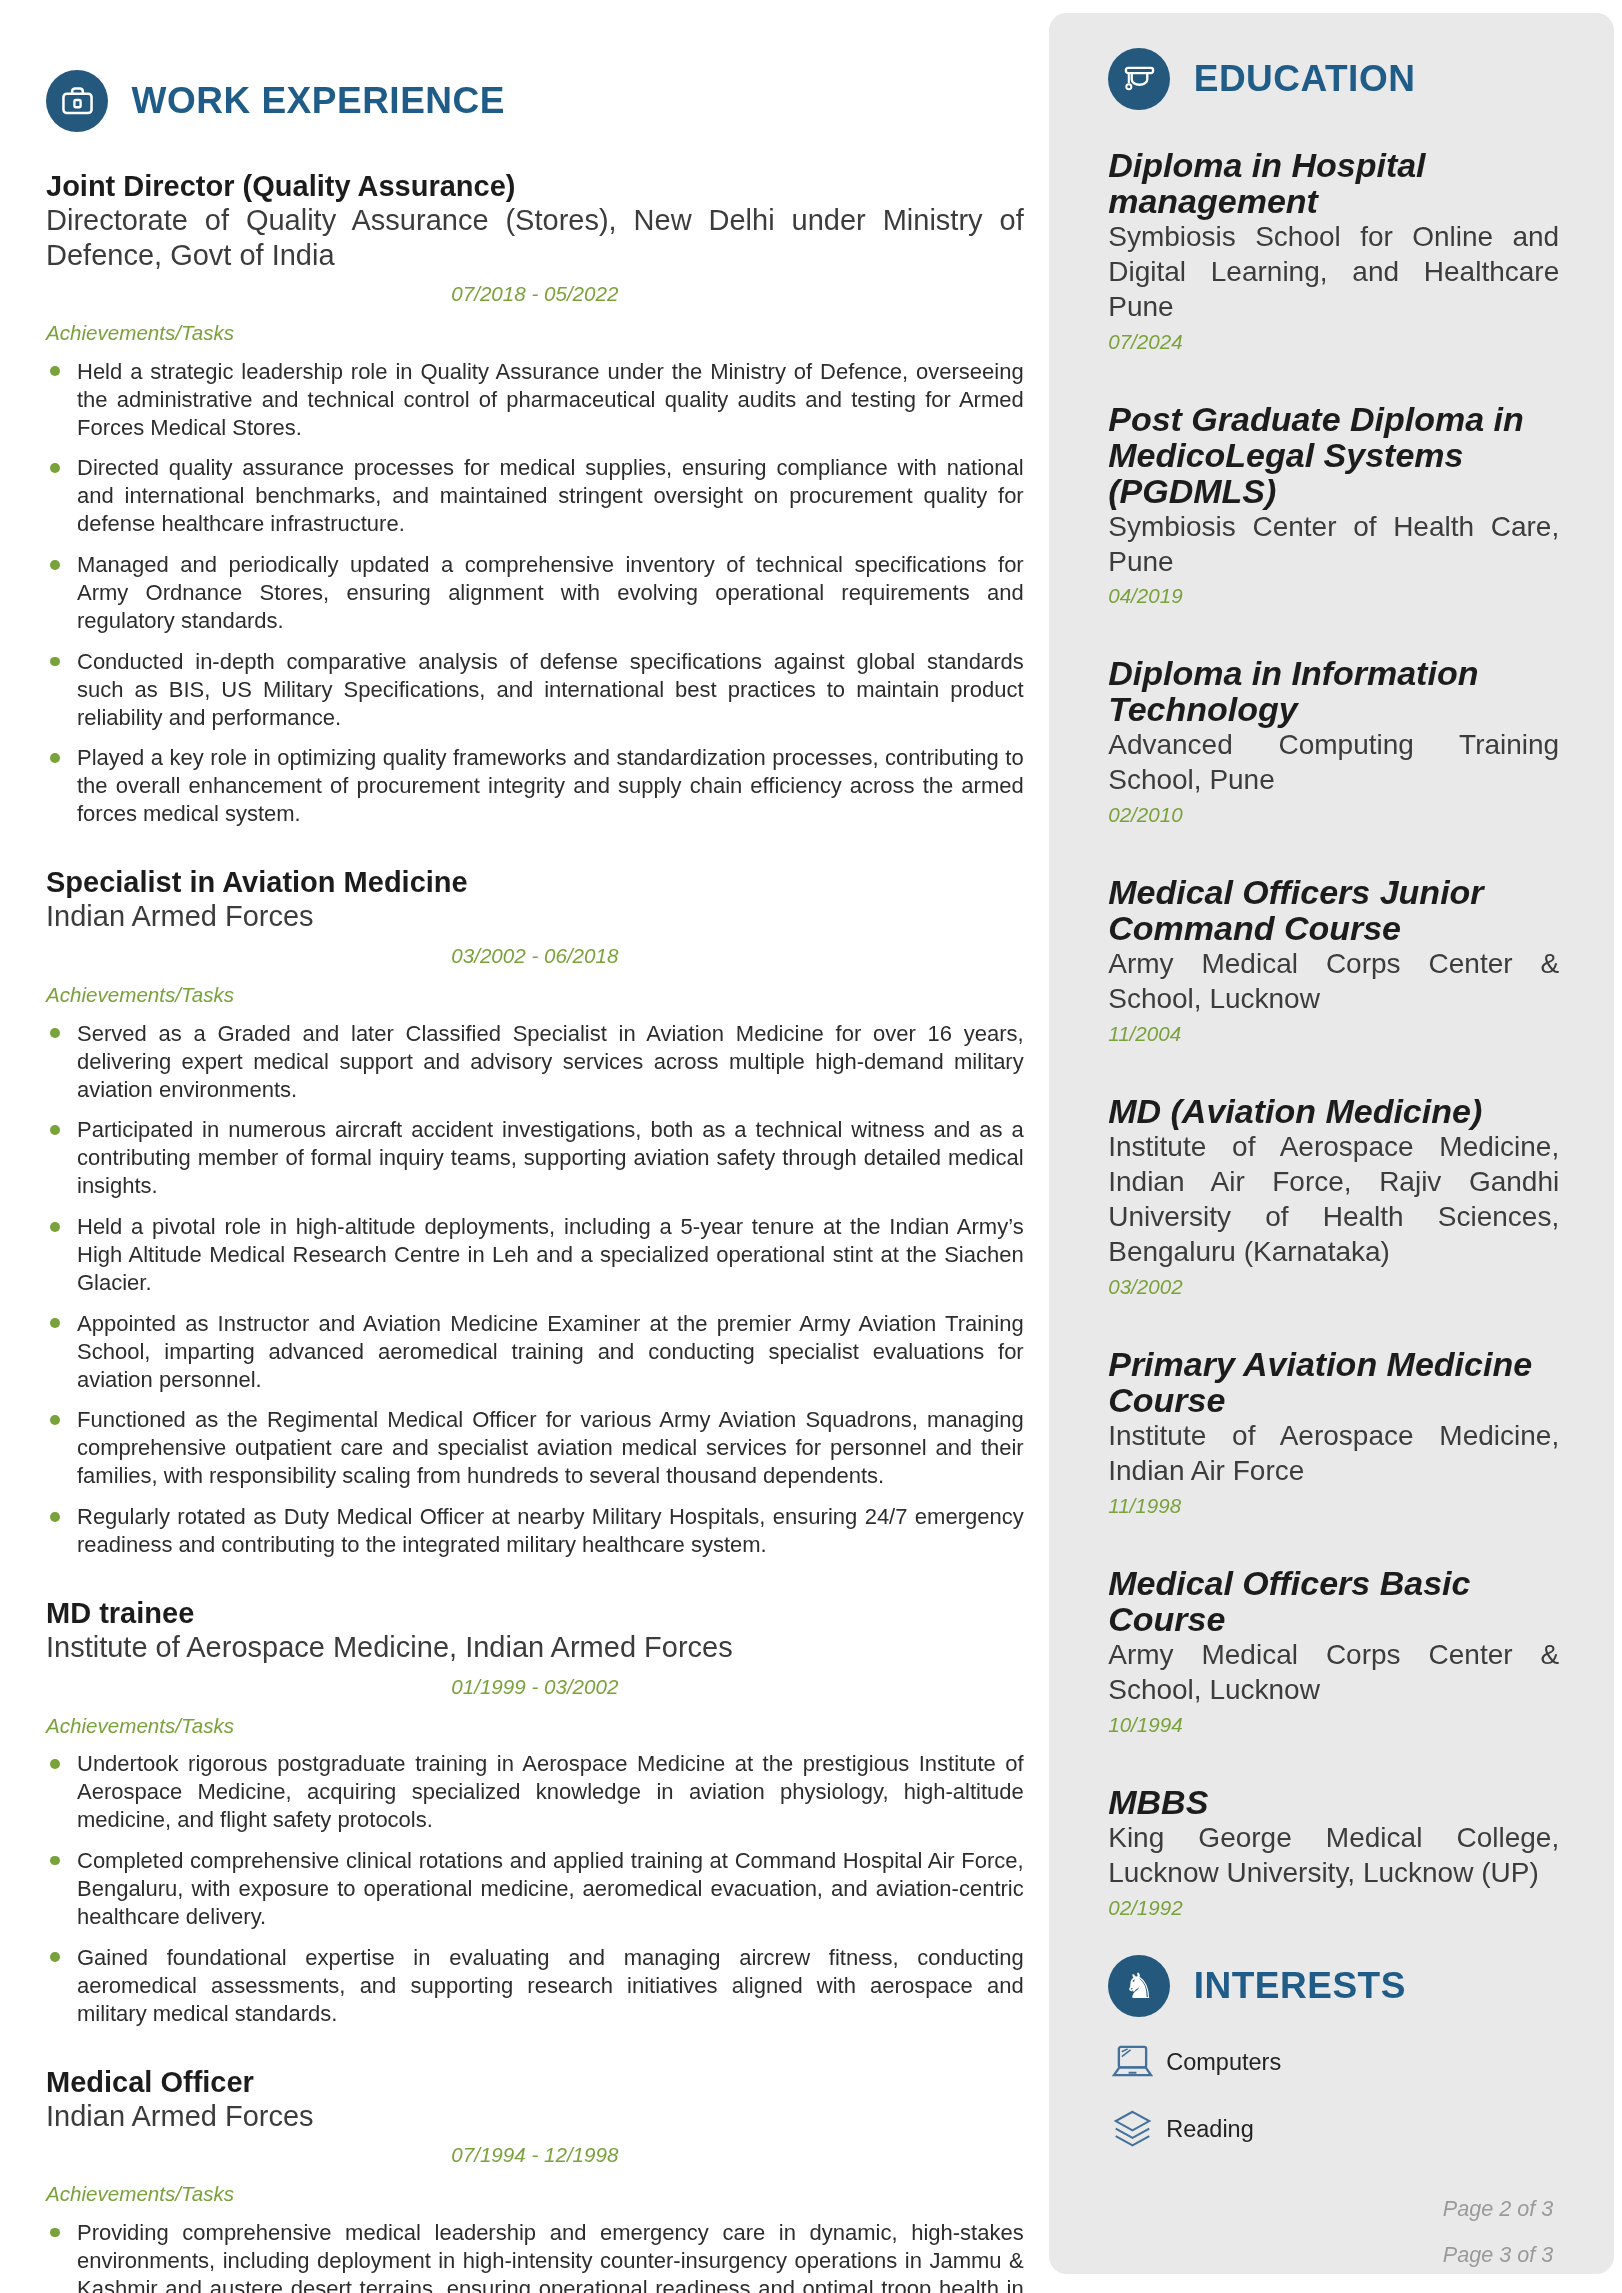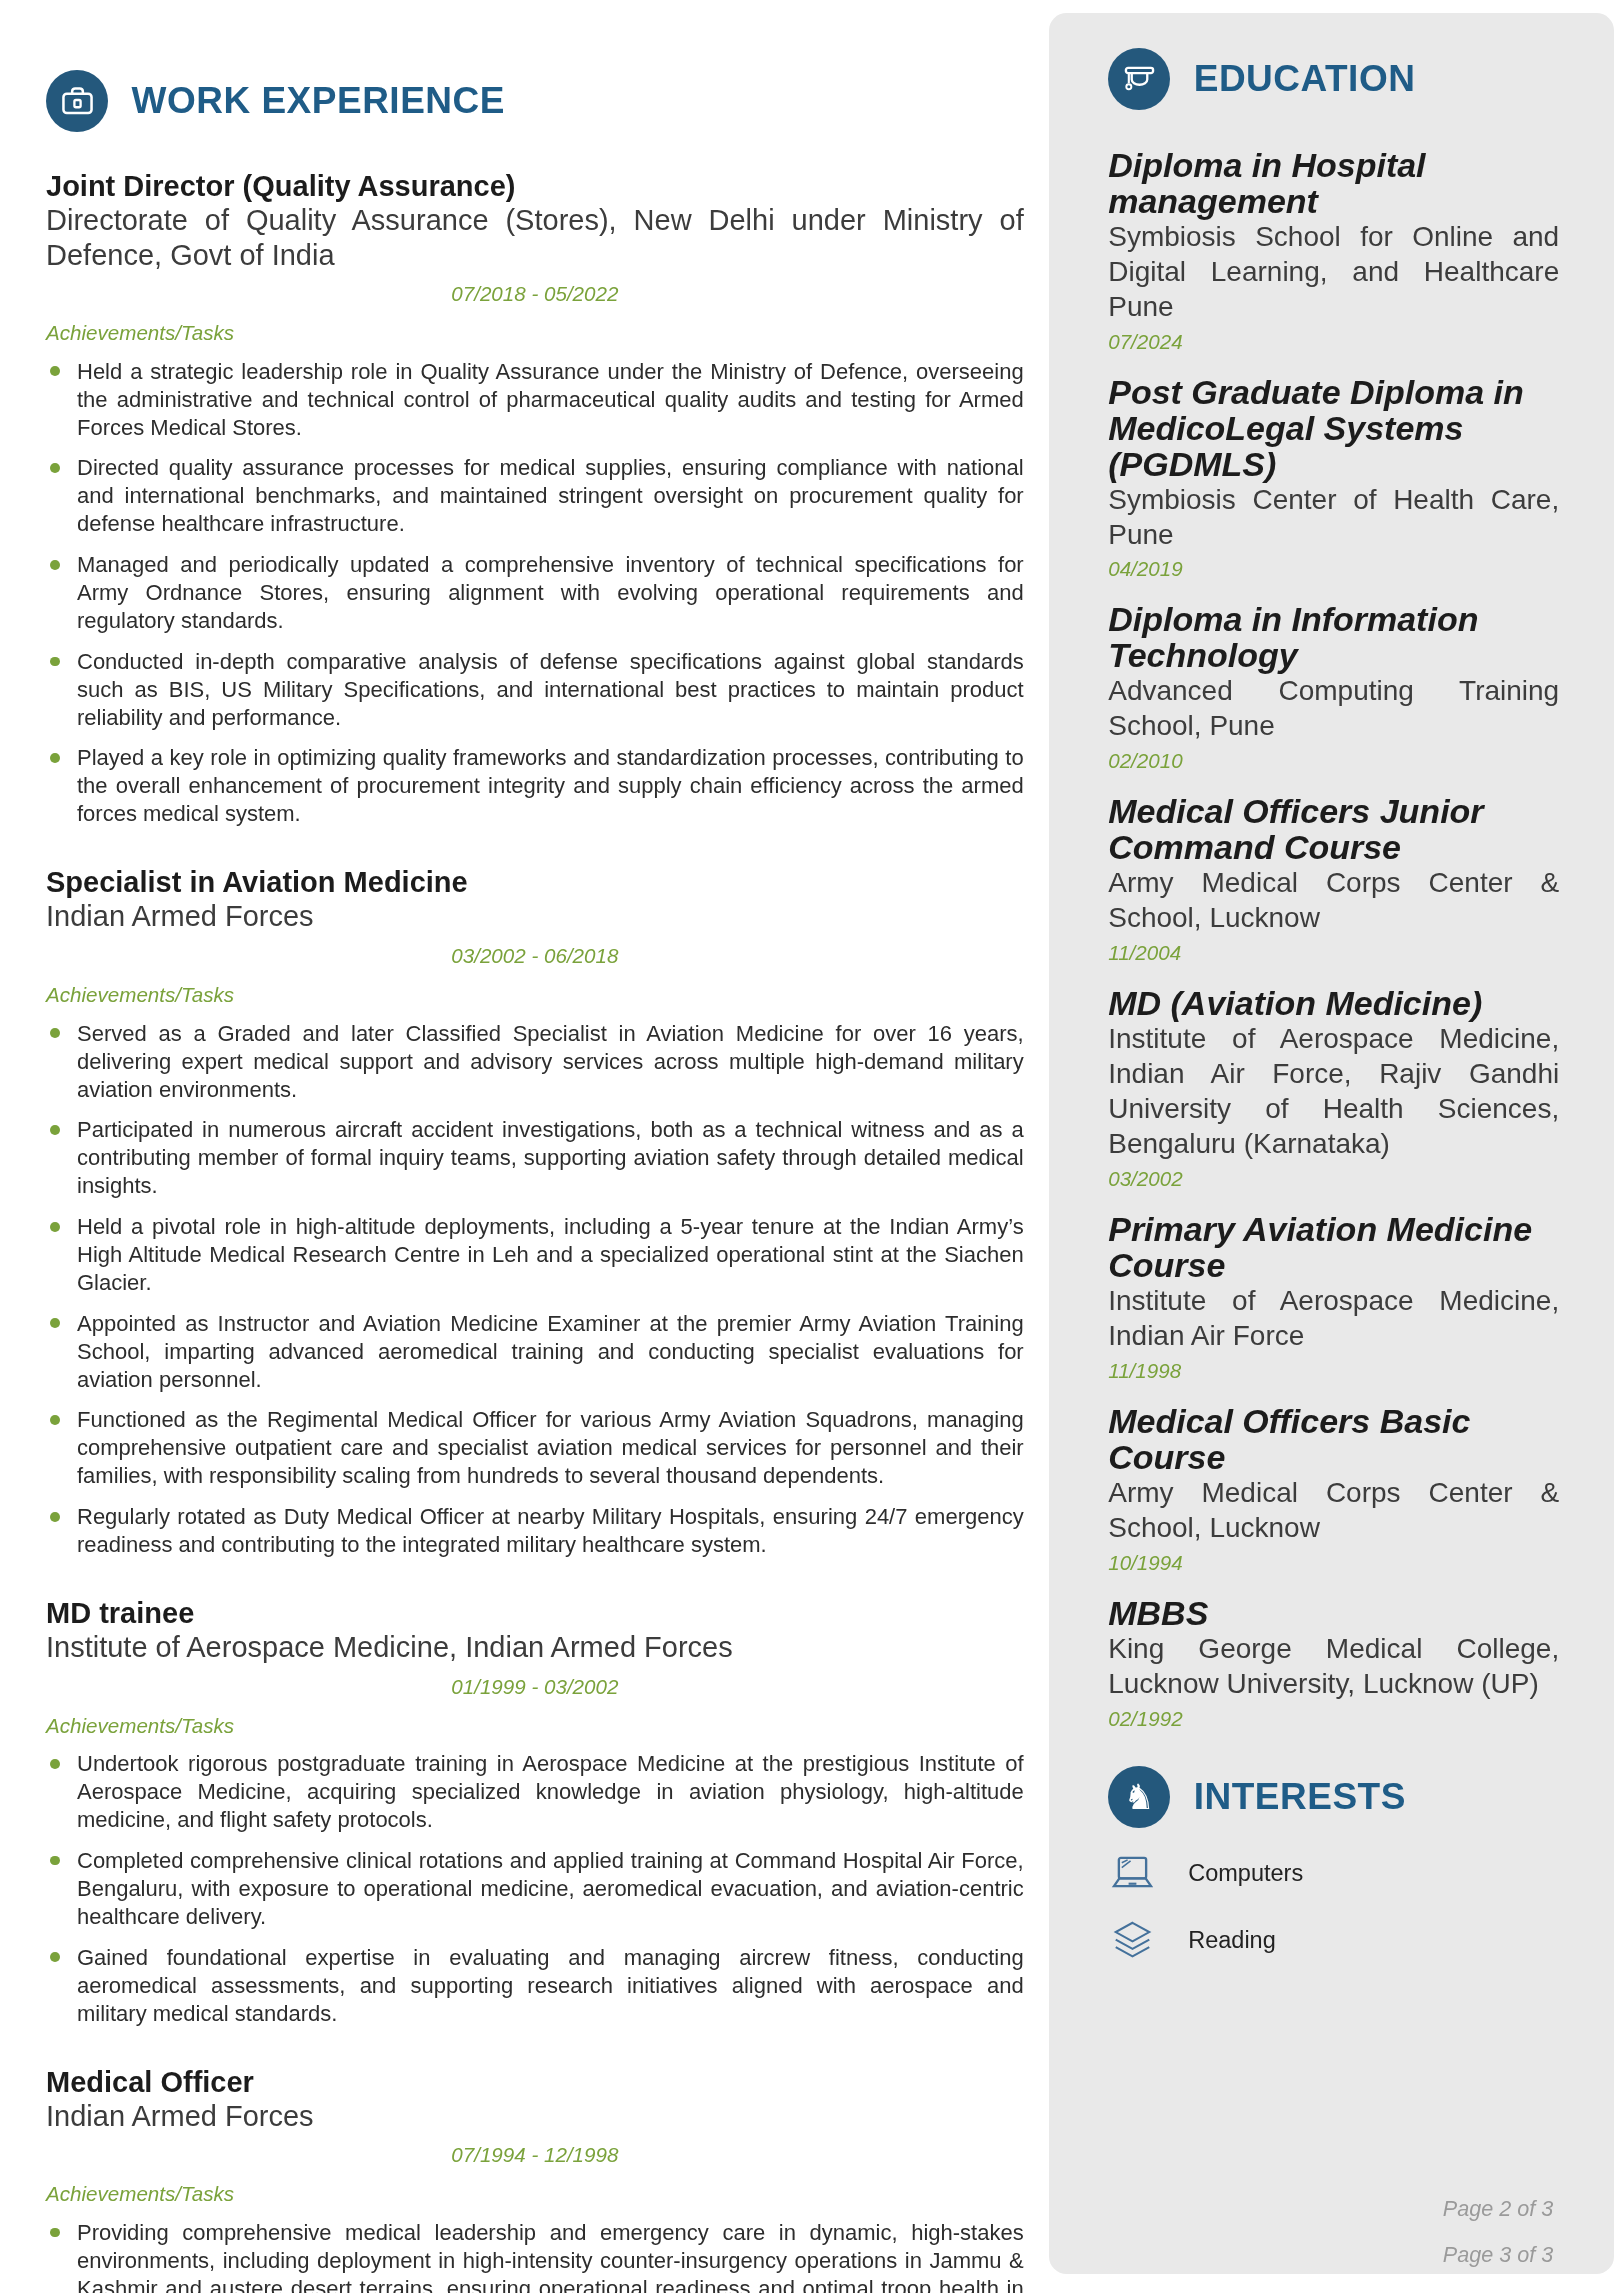--- a/index.html
+++ b/index.html
@@ -31,28 +31,28 @@
   }
   .dot{position:absolute;left:3.9px;top:8.8px;width:9.8px;height:9.8px;border-radius:50%;background:#7aa23b;}
 
   
   .right-panel{
     width:565px;box-sizing:border-box;flex:none;
     background:#e9e9e9;border-radius:17.6px;
     margin:12.7px 7.8px 19.6px 0;height:2261px;
     padding:35px 55px 23.5px 59px;position:relative;overflow:hidden;
   }
-  .edu{margin-top:20px;}
+  .edu{margin-top:47px;}
   .edu:first-of-type{margin-top:37px;}
   .edu-degree{font-size:34px;font-weight:bold;color:#1c1c1c;margin:0;line-height:36px;font-style:italic;}
   .edu-inst{font-size:28px;color:#3c3c3c;line-height:35px;text-align:justify;}
   .edu-date{margin-top:5.9px;font-size:20.6px;font-style:italic;color:#7aa23b;}
 
   .interests{margin-top:35px;}
-  .interest-item{display:flex;align-items:center;gap:31px;margin-top:27.4px;
+  .interest-item{display:flex;align-items:center;gap:9px;margin-top:27.4px;
     font-size:23.5px;color:#222222;}
   .interest-icon{width:49px;flex:none;display:flex;justify-content:center;}
   .knight{color:#ffffff;font-size:35px;line-height:35px;}
 
   .footer{position:absolute;right:61px;bottom:5.9px;text-align:right;
     font-style:italic;color:#9a9a9a;font-size:21.6px;}
   .footer .pg{margin-top:20px;text-align:center;}
 </style>
 </head>
 <body>

